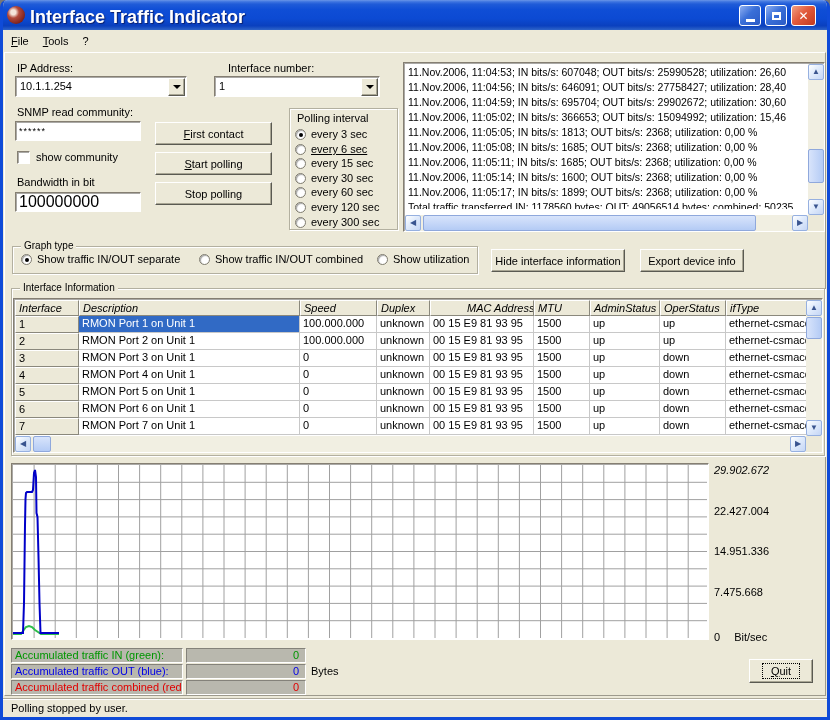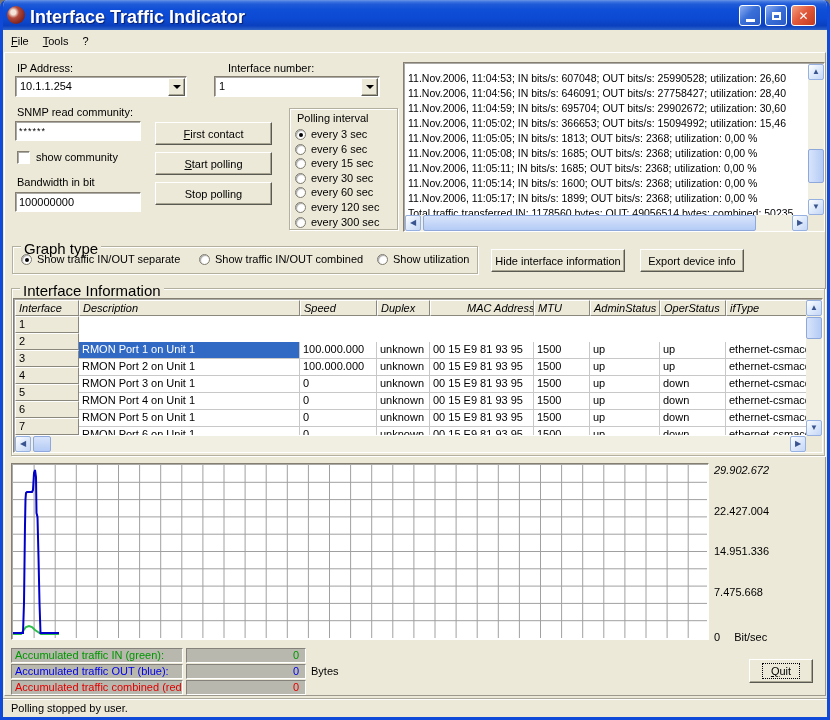--- a/index.html
+++ b/index.html
@@ -27,43 +27,43 @@
   
   #mainpanel{left:1px;top:52px;width:822px;height:644px;background:#ece9d8;
     border:1px solid;border-color:#fff #9d9a8d #9d9a8d #fff;}
   
   .sk{background:#fff;border:1px solid;border-color:#857f72 #fff #fff #857f72;
       box-shadow:inset 1px 1px 0 rgba(66,64,58,.45);}
   .rs{background:#ece9d8;border:1px solid;border-color:#fff #5a5a52 #5a5a52 #fff;
       box-shadow:inset -1px -1px 0 #a9a694;}
   .btn{display:flex;align-items:center;justify-content:center;font-size:11px;cursor:default;}
   .groupbox{border:1px solid #b3b0a0;box-shadow:1px 1px 0 #fff,inset 1px 1px 0 #fff;}
-  .legend{position:absolute;top:-7px;left:8px;background:#ece9d8;padding:0 3px;font-size:15px;white-space:nowrap;}
+  .legend{position:absolute;top:-7px;left:8px;background:#ece9d8;padding:0 3px;font-size:10px;white-space:nowrap;}
   .combo-val{position:absolute;left:4px;top:3px;font-size:11px;}
   .dd-btn{position:absolute;right:1px;top:1px;width:17px;height:18px;display:flex;align-items:center;justify-content:center;}
   .tri-down{width:0;height:0;border-left:4px solid transparent;border-right:4px solid transparent;border-top:4px solid #000;}
   .radio{position:relative;width:11px;height:11px;border-radius:50%;background:#fff;border:1px solid #7e7b6e;
          box-shadow:inset 1px 1px 1px rgba(0,0,0,.35);flex:0 0 auto;}
   .radio.checked::after{content:"";position:absolute;left:3px;top:3px;width:4px;height:4px;border-radius:50%;background:#000;}
   .optrow{position:absolute;display:flex;align-items:center;gap:5px;white-space:nowrap;}
-  input.field{font-family:"Liberation Sans","DejaVu Sans",sans-serif;font-size:11px;padding:1px 3px;outline:none;}
+  input.field{font-family:"Liberation Sans","DejaVu Sans",sans-serif;font-size:16px;padding:1px 3px;outline:none;}
   
   #logbox{left:400px;top:62px;width:422px;height:170px;}
-  #log-lines{position:absolute;left:2px;top:8px;width:400px;height:144px;overflow:hidden;}
+  #log-lines{position:absolute;left:2px;top:2px;width:400px;height:144px;overflow:hidden;}
   .log-line{height:15px;line-height:15px;padding-left:2px;font-size:10.5px;white-space:nowrap;}
   
   .sbb{background:linear-gradient(135deg,#fff,#e3edfc 40%,#c5d6f5);border:1px solid #96b0e0;border-radius:2px;
        color:#39548f;display:flex;align-items:center;justify-content:center;font-size:8px;line-height:1;}
   .sbthumb{background:linear-gradient(90deg,#d8e4fb,#b4cbf5);border:1px solid #8fa8dc;border-radius:2px;}
   .sbthumb.h{background:linear-gradient(180deg,#d8e4fb,#b4cbf5);}
   .sbtrack{background:#f1efe2;}
   .corner{background:#ece9d8;}
   
   .gh{background:#ece9d8;border-top:1px solid #fff;border-left:1px solid #fff;border-right:1px solid #8a887c;border-bottom:1px solid #8a887c;}
-  .gd{background:#fff;border-right:1px solid #c8c8c8;border-bottom:1px solid #c8c8c8;margin-top:26px;}
+  .gd{background:#fff;border-right:1px solid #c8c8c8;border-bottom:1px solid #c8c8c8;}
   .gcell{height:100%;padding:1px 3px;overflow:hidden;white-space:nowrap;font-size:11px;flex:0 0 auto;}
   .grow{display:flex;}
   .sel{background:#316ac5;color:#fff;}
   
   .acc-panel{background:#b9b8ae;border:1px solid;border-color:#84827a #fff #fff #84827a;height:15px;
              font-size:11px;line-height:13px;overflow:hidden;white-space:nowrap;}
   
   #statusbar{left:0;top:698px;width:824px;height:18px;border-top:1px solid #aca899;box-shadow:inset 0 1px 0 #fff;
              display:flex;align-items:center;padding-left:8px;}
   .yl{position:absolute;font-size:11px;white-space:nowrap;}
@@ -129,21 +129,21 @@
     <span style="display:block;">Stop polling</span>
     </div>
 
   <div class="abs groupbox" style="left:286px;top:108px;width:109px;height:122px;"></div>
   <div class="abs lbl" style="left:294px;top:112px;">Polling interval</div>
   <div id="polling-options">
       <div class="optrow" style="left: 292px; top: 128px;">
         <div class="radio checked"></div>
         <span>every 3 sec</span>
       </div>
-      <div class="optrow" style="left: 292px; top: 143px;">
+      <div class="optrow" style="left: 292px; top: 143px; text-decoration: underline;">
         <div class="radio"></div>
         <span>every 6 sec</span>
       </div>
       <div class="optrow" style="left: 292px; top: 157px;">
         <div class="radio"></div>
         <span>every 15 sec</span>
       </div>
       <div class="optrow" style="left: 292px; top: 172px;">
         <div class="radio"></div>
         <span>every 30 sec</span>

